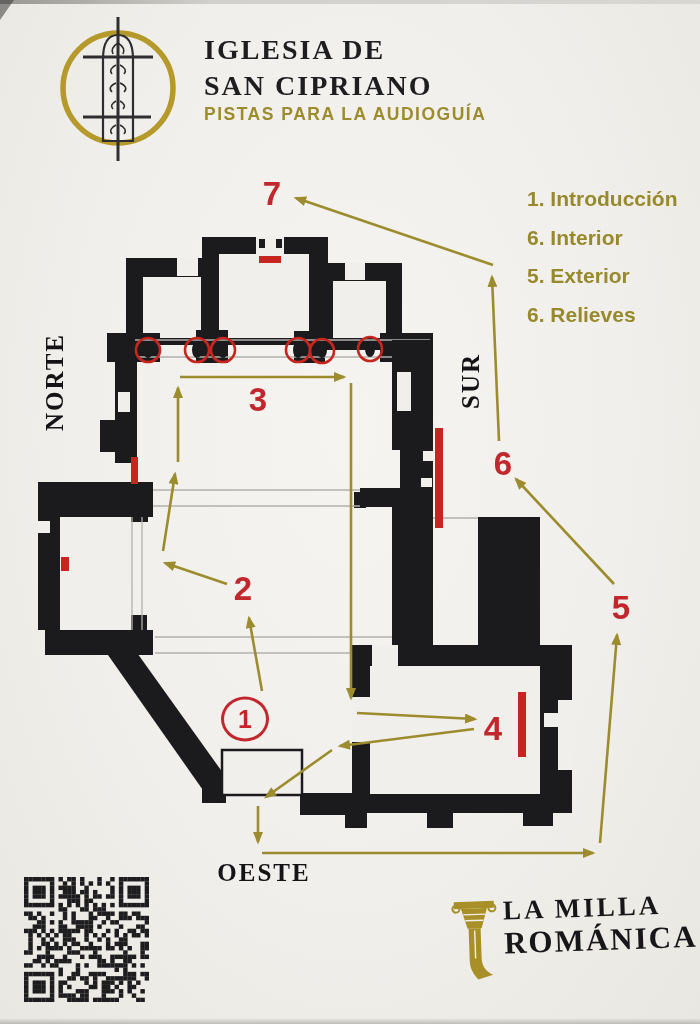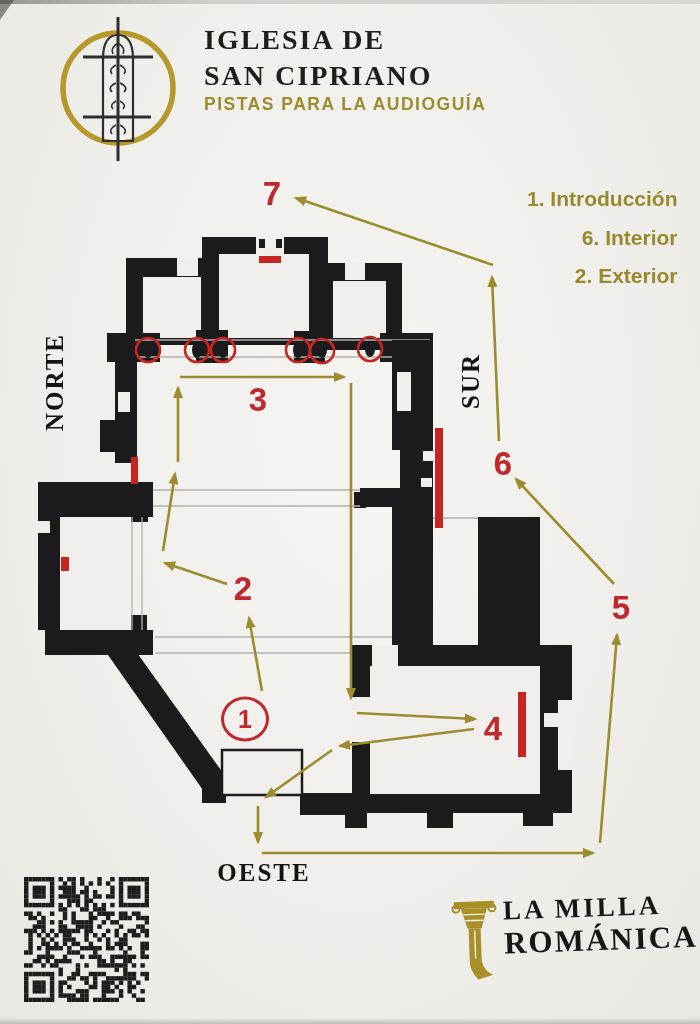--- a/index.html
+++ b/index.html
@@ -10,27 +10,27 @@
     position:relative; width:700px; height:1024px; overflow:hidden;
     background:radial-gradient(ellipse at 50% 42%, #f6f4f0 0%, #f1efeb 55%, #e9e7e1 100%);
     font-family:"Liberation Sans", sans-serif;
   }
   .edge-top{position:absolute;left:0;top:0;width:700px;height:4px;background:linear-gradient(90deg,#55534e,#b7b5b0 30%,#c9c7c2);opacity:.55;}
   .edge-corner{position:absolute;left:0;top:0;width:0;height:0;border-top:20px solid rgba(60,58,54,.55);border-right:14px solid transparent;}
   .edge-bottom{position:absolute;left:0;bottom:0;width:700px;height:6px;background:linear-gradient(0deg,#8f8d88,rgba(143,141,136,0));opacity:.5;}
 
   
   #logo{position:absolute;left:56px;top:13px;}
-  #title-block{position:absolute;left:204px;top:22px;width:420px;}
+  #title-block{position:absolute;left:204px;top:32px;width:420px;}
   .title-line{font-family:"Liberation Serif", serif;font-weight:bold;font-size:28px;line-height:36px;letter-spacing:2px;color:#1e1e20;}
   #subtitle{font-weight:bold;font-size:17.5px;letter-spacing:1.5px;color:var(--olive);}
 
   
   #legend{position:absolute;left:527px;top:180px;margin:0;padding:0;list-style:none;}
-  #legend li{font-size:21px;font-weight:bold;color:#97892c;line-height:38.6px;white-space:nowrap;text-align:right;}
+  #legend li{font-size:21px;font-weight:bold;color:#97892c;line-height:38.6px;white-space:nowrap;}
 
   
   #plan{position:absolute;left:0;top:0;}
 
   
   .marker{position:absolute;transform:translate(-50%,-50%);color:#c1272d;font-weight:bold;font-size:33px;line-height:1;}
   .marker-circled{position:absolute;transform:translate(-50%,-50%);width:42px;height:39px;border:3px solid #c1272d;border-radius:50%;
     display:flex;align-items:center;justify-content:center;color:#c1272d;font-weight:bold;font-size:25px;}
 
   
@@ -78,21 +78,22 @@
 
   <div id="title-block">
     <div class="title-line">IGLESIA DE</div>
     <div class="title-line">SAN CIPRIANO</div>
     <div id="subtitle">PISTAS PARA LA AUDIOGUÍA</div>
   </div>
 
   <ul id="legend">
     <li>1. Introducción</li>
     <li>6. Interior</li>
-    <li>2. Exterior</li>
+    <li>5. Exterior</li>
+    <li>6. Relieves</li>
   </ul>
 
   <svg id="plan" width="700" height="1024" viewBox="0 0 700 1024">
     <defs>
       <marker id="ah" viewBox="0 0 10 8" refX="8" refY="4" markerWidth="13" markerHeight="10" markerUnits="userSpaceOnUse" orient="auto">
         <path d="M0,0 L10,4 L0,8 Z" fill="#9c8c2e"></path>
       </marker>
     </defs>
 
     <g>

